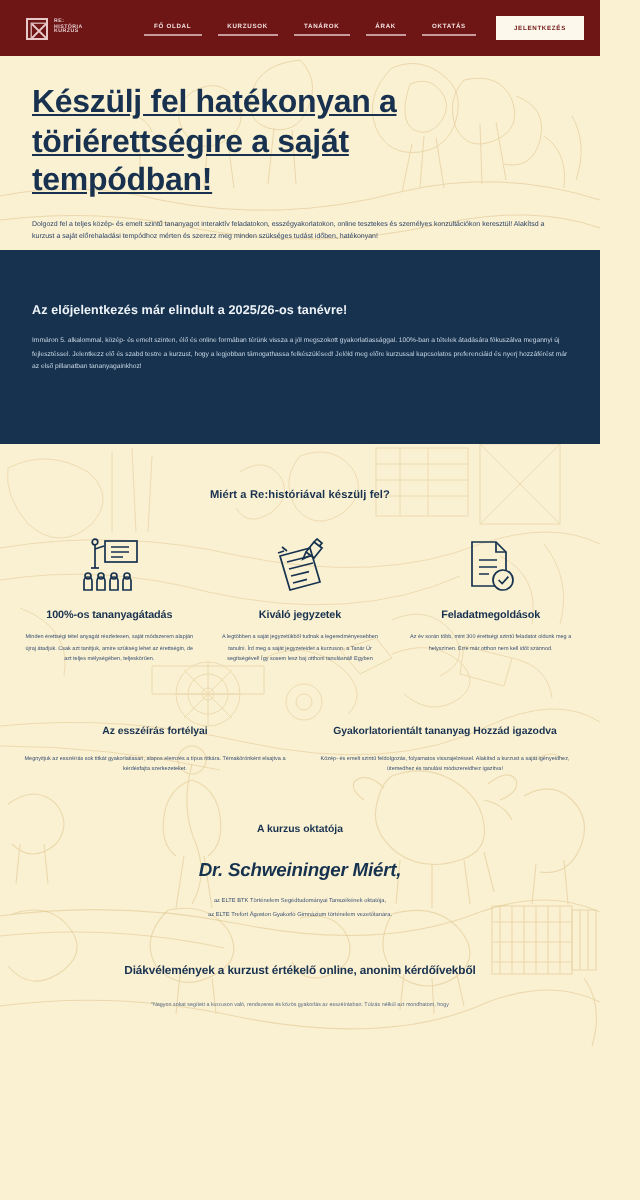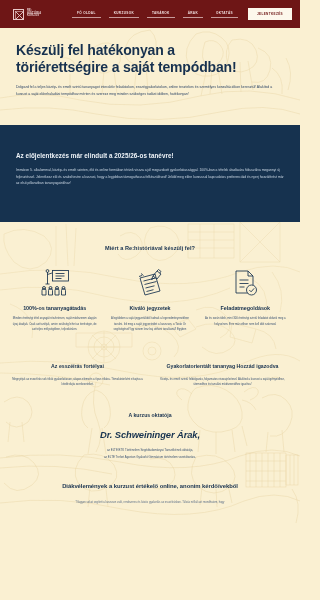--- a/index.html
+++ b/index.html
@@ -110,26 +110,27 @@
   }
 
   
   .hero {
     position: relative;
     z-index: 20;
     padding: 14px 16px 0 16px;
     height: 97px;
   }
   .hero h1 {
-    font-size: 14px;
+    font-size: 16px;
     line-height: 1.22;
     font-weight: 700;
     color: #17314f;
     letter-spacing: -0.15px;
     max-width: 252px;
+    text-decoration: underline;
   }
   .hero p {
     margin-top: 8px;
     font-size: 3.5px;
     line-height: 1.95;
     color: #2d4566;
     max-width: 268px;
   }
 
   
@@ -471,21 +472,21 @@
           <path d="M4 30 q14 -10 24 0 q8 10 0 20 q-12 10 -22 0"></path>
           <path d="M10 50 l-2 20 M22 50 l2 20"></path>
           <path d="M0 86 q60 -8 120 4 q70 14 120 -6 q34 -12 60 0"></path>
           <path d="M0 96 q56 -6 112 6"></path>
         </g>
       </svg>
     </div>
 
     <div class="section instructor" style="padding-top:24px;">
       <div class="eyebrow">A kurzus oktatója</div>
-      <div class="name">Dr. Schweininger Árak,</div>
+      <div class="name">Dr. Schweininger Miért,</div>
       <div class="credential">
         <div>az ELTE BTK Történelem Segédtudományai Tanszékének oktatója,</div>
         <div>az ELTE Trefort Ágoston Gyakorló Gimnázium történelem vezetőtanára.</div>
       </div>
     </div>
   </div>
 
   <div style="position:relative;">
     <div class="engraving" style="top:-12px;height:88px;">
       <svg viewBox="0 0 300 88" preserveAspectRatio="xMidYMid slice" aria-hidden="true">

